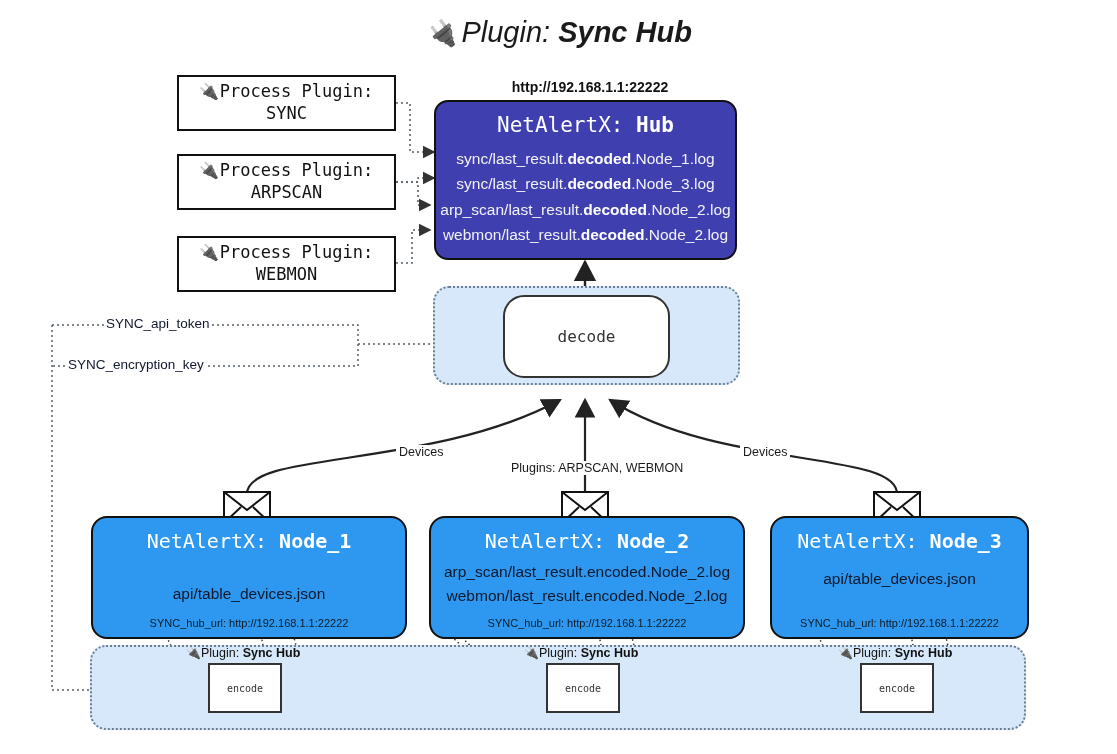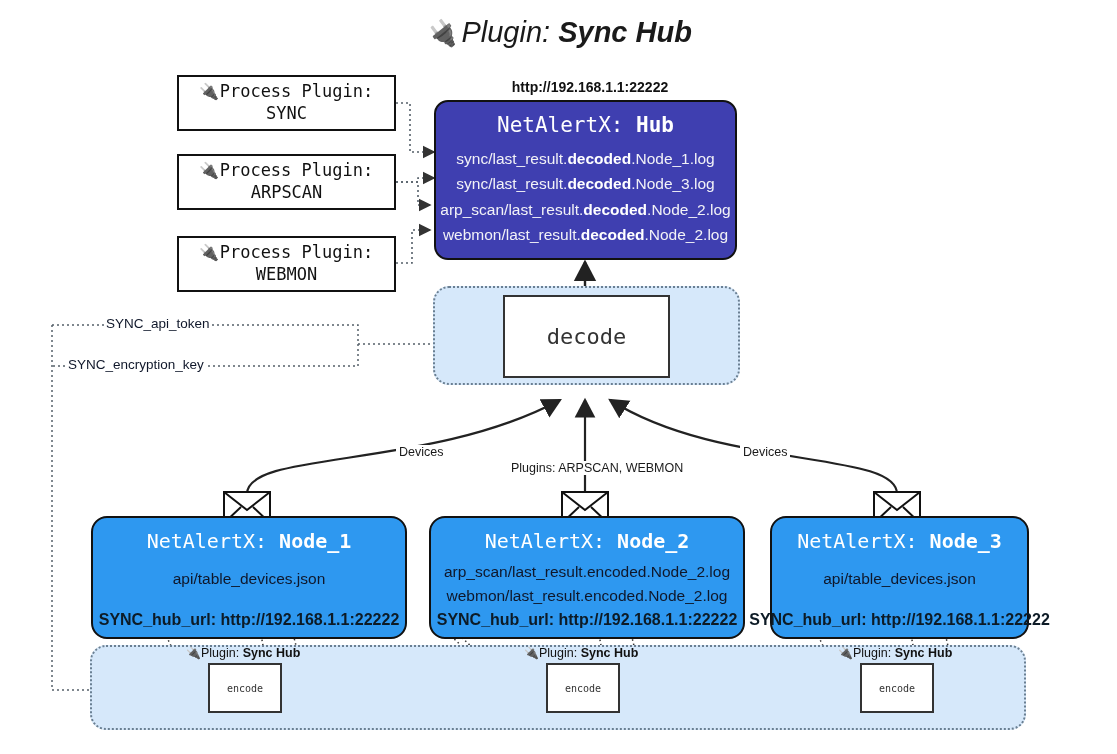--- a/index.html
+++ b/index.html
@@ -31,31 +31,31 @@
        margin-top:11px;margin-bottom:9px;white-space:nowrap;}
   #hub .hubtitle b{font-weight:700;}
   #hub .hubrow{font-size:15.5px;line-height:1.63;white-space:nowrap;color:#f2f2f7;}
   #hub .hubrow b{font-weight:700;color:#ffffff;}
   #huburl{position:absolute;width:330px;text-align:center;font-size:14px;font-weight:600;color:#111;}
 
   
   .lightbox{background:#d6e8fa;border:2px dotted #6a7f92;border-radius:16px;}
   .whitebox{background:#fff;border:2px solid #333;display:flex;align-items:center;justify-content:center;
             font-family:"DejaVu Sans Mono","Liberation Mono",monospace;color:#333;}
-  #decodebox{font-size:22px;}
+  #decodebox{font-size:16px;border-radius:21px;}
   .encodebox{font-size:10px;}
 
   
   .nodebox{background:#2e98f0;border:2px solid #111;border-radius:16px;position:absolute;
            display:flex;flex-direction:column;align-items:center;}
   .nodebox .ntitle{font-family:"DejaVu Sans Mono","Liberation Mono",monospace;font-size:20px;
            color:#ffffff;margin-top:11px;white-space:nowrap;}
   .nodebox .ntitle b{font-weight:700;}
   .nodebox .nline{font-size:15.5px;color:#0f172a;white-space:nowrap;line-height:1.55;}
-  .nodebox .nurl{font-size:16px;font-weight:700;color:#0d1b26;white-space:nowrap;position:absolute;bottom:8px;}
+  .nodebox .nurl{font-size:11px;font-weight:400;color:#0d1b26;white-space:nowrap;position:absolute;bottom:8px;}
 
   
   .edgelabel{position:absolute;font-size:12.5px;color:#1a1a1a;white-space:nowrap;background:#fff;
              padding:0 3px;}
   .keylabel{position:absolute;font-size:13.5px;color:#0f172a;white-space:nowrap;background:#fff;padding:0 2px;}
   .pluglabel{position:absolute;font-size:12.5px;color:#111;white-space:nowrap;}
   .pluglabel b{font-weight:700;}
   .pluglabel .plug{font-size:12px;}
 </style>
 </head>
@@ -160,21 +160,21 @@
         <rect x="562" y="492" width="46" height="31"></rect>
         <path d="M562,492 L585,510 L608,492 M562,523 L579,507 M608,523 L591,507" fill="none"></path>
       </g>
       <g>
         <rect x="874" y="492" width="46" height="31"></rect>
         <path d="M874,492 L897,510 L920,492 M874,523 L891,507 M920,523 L903,507" fill="none"></path>
       </g>
     </g>
   </svg>
 
-  <div class="nodebox" style="left:91px;top:516px;width:312px;height:119px;">
+  <div class="nodebox" style="left:91px;top:516px;width:312px;height:119px;gap:15px;">
     <div class="ntitle"><span>NetAlertX:</span> <b>Node_1</b></div>
     <div class="nline" style="margin-top:14px;">api/table_devices.json</div>
     <div class="nurl">SYNC_hub_url: http://192.168.1.1:22222</div>
   </div>
 
   <div class="nodebox" style="left:429px;top:516px;width:312px;height:119px;">
     <div class="ntitle"><span>NetAlertX:</span> <b>Node_2</b></div>
     <div class="nline" style="margin-top:7px;">arp_scan/last_result.encoded.Node_2.log</div>
     <div class="nline">webmon/last_result.encoded.Node_2.log</div>
     <div class="nurl">SYNC_hub_url: http://192.168.1.1:22222</div>

